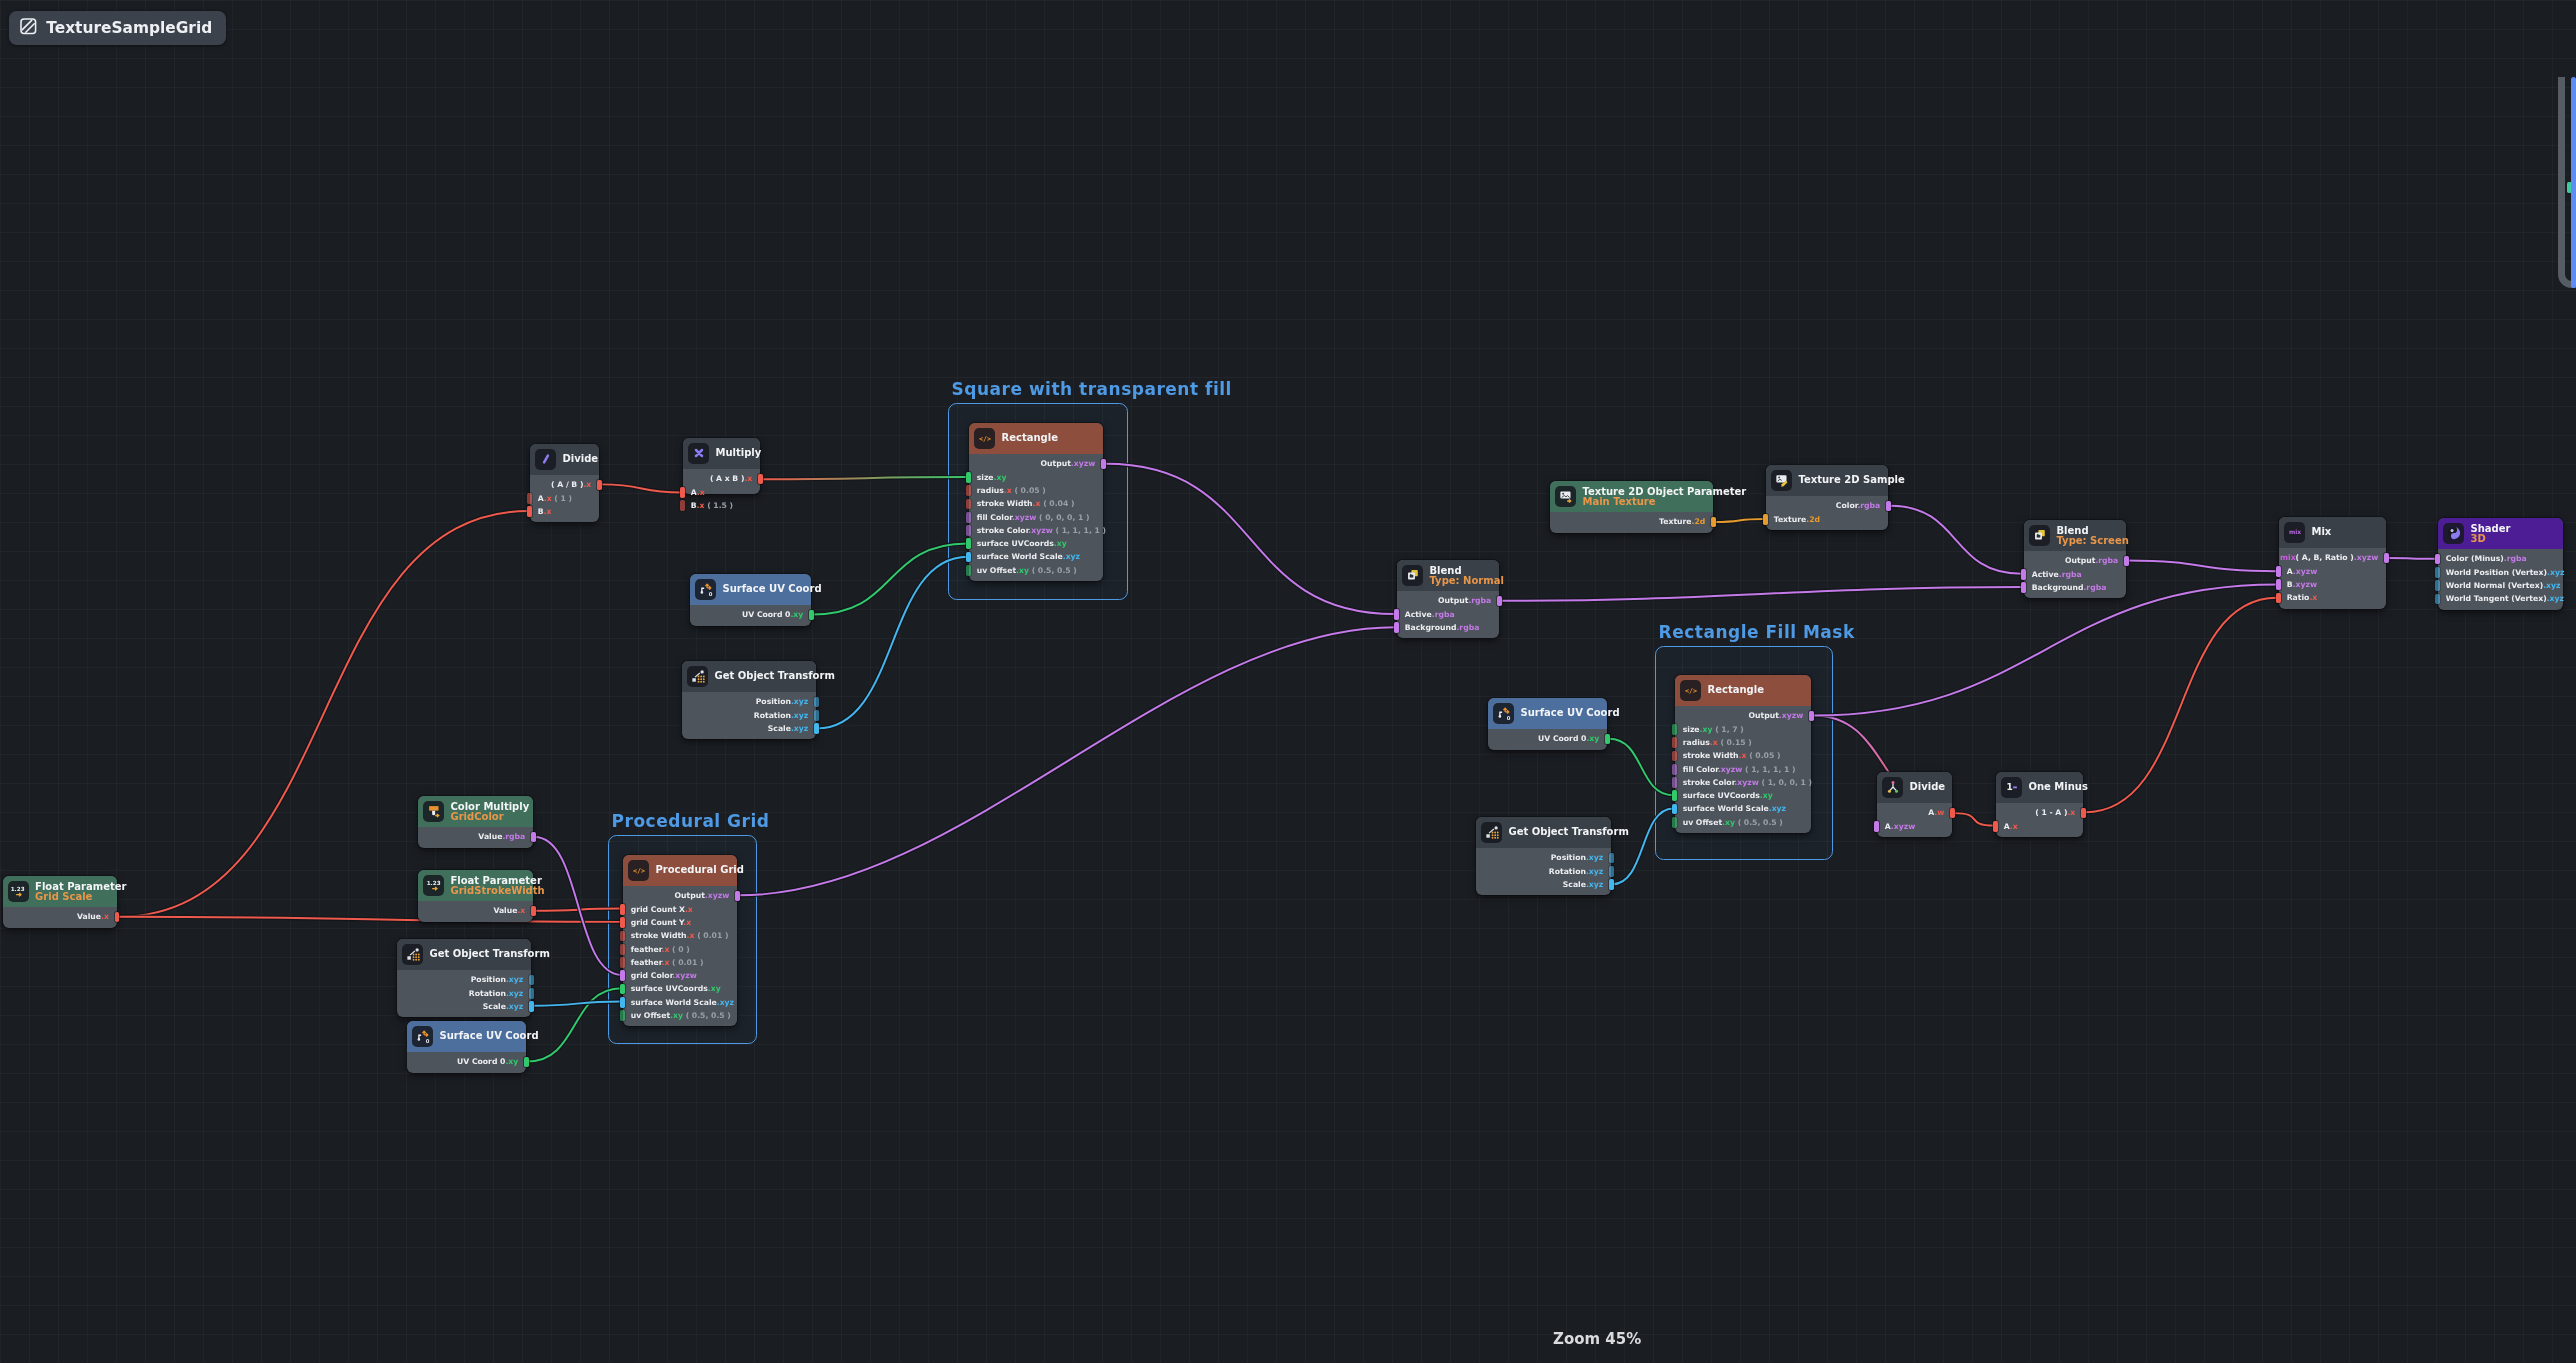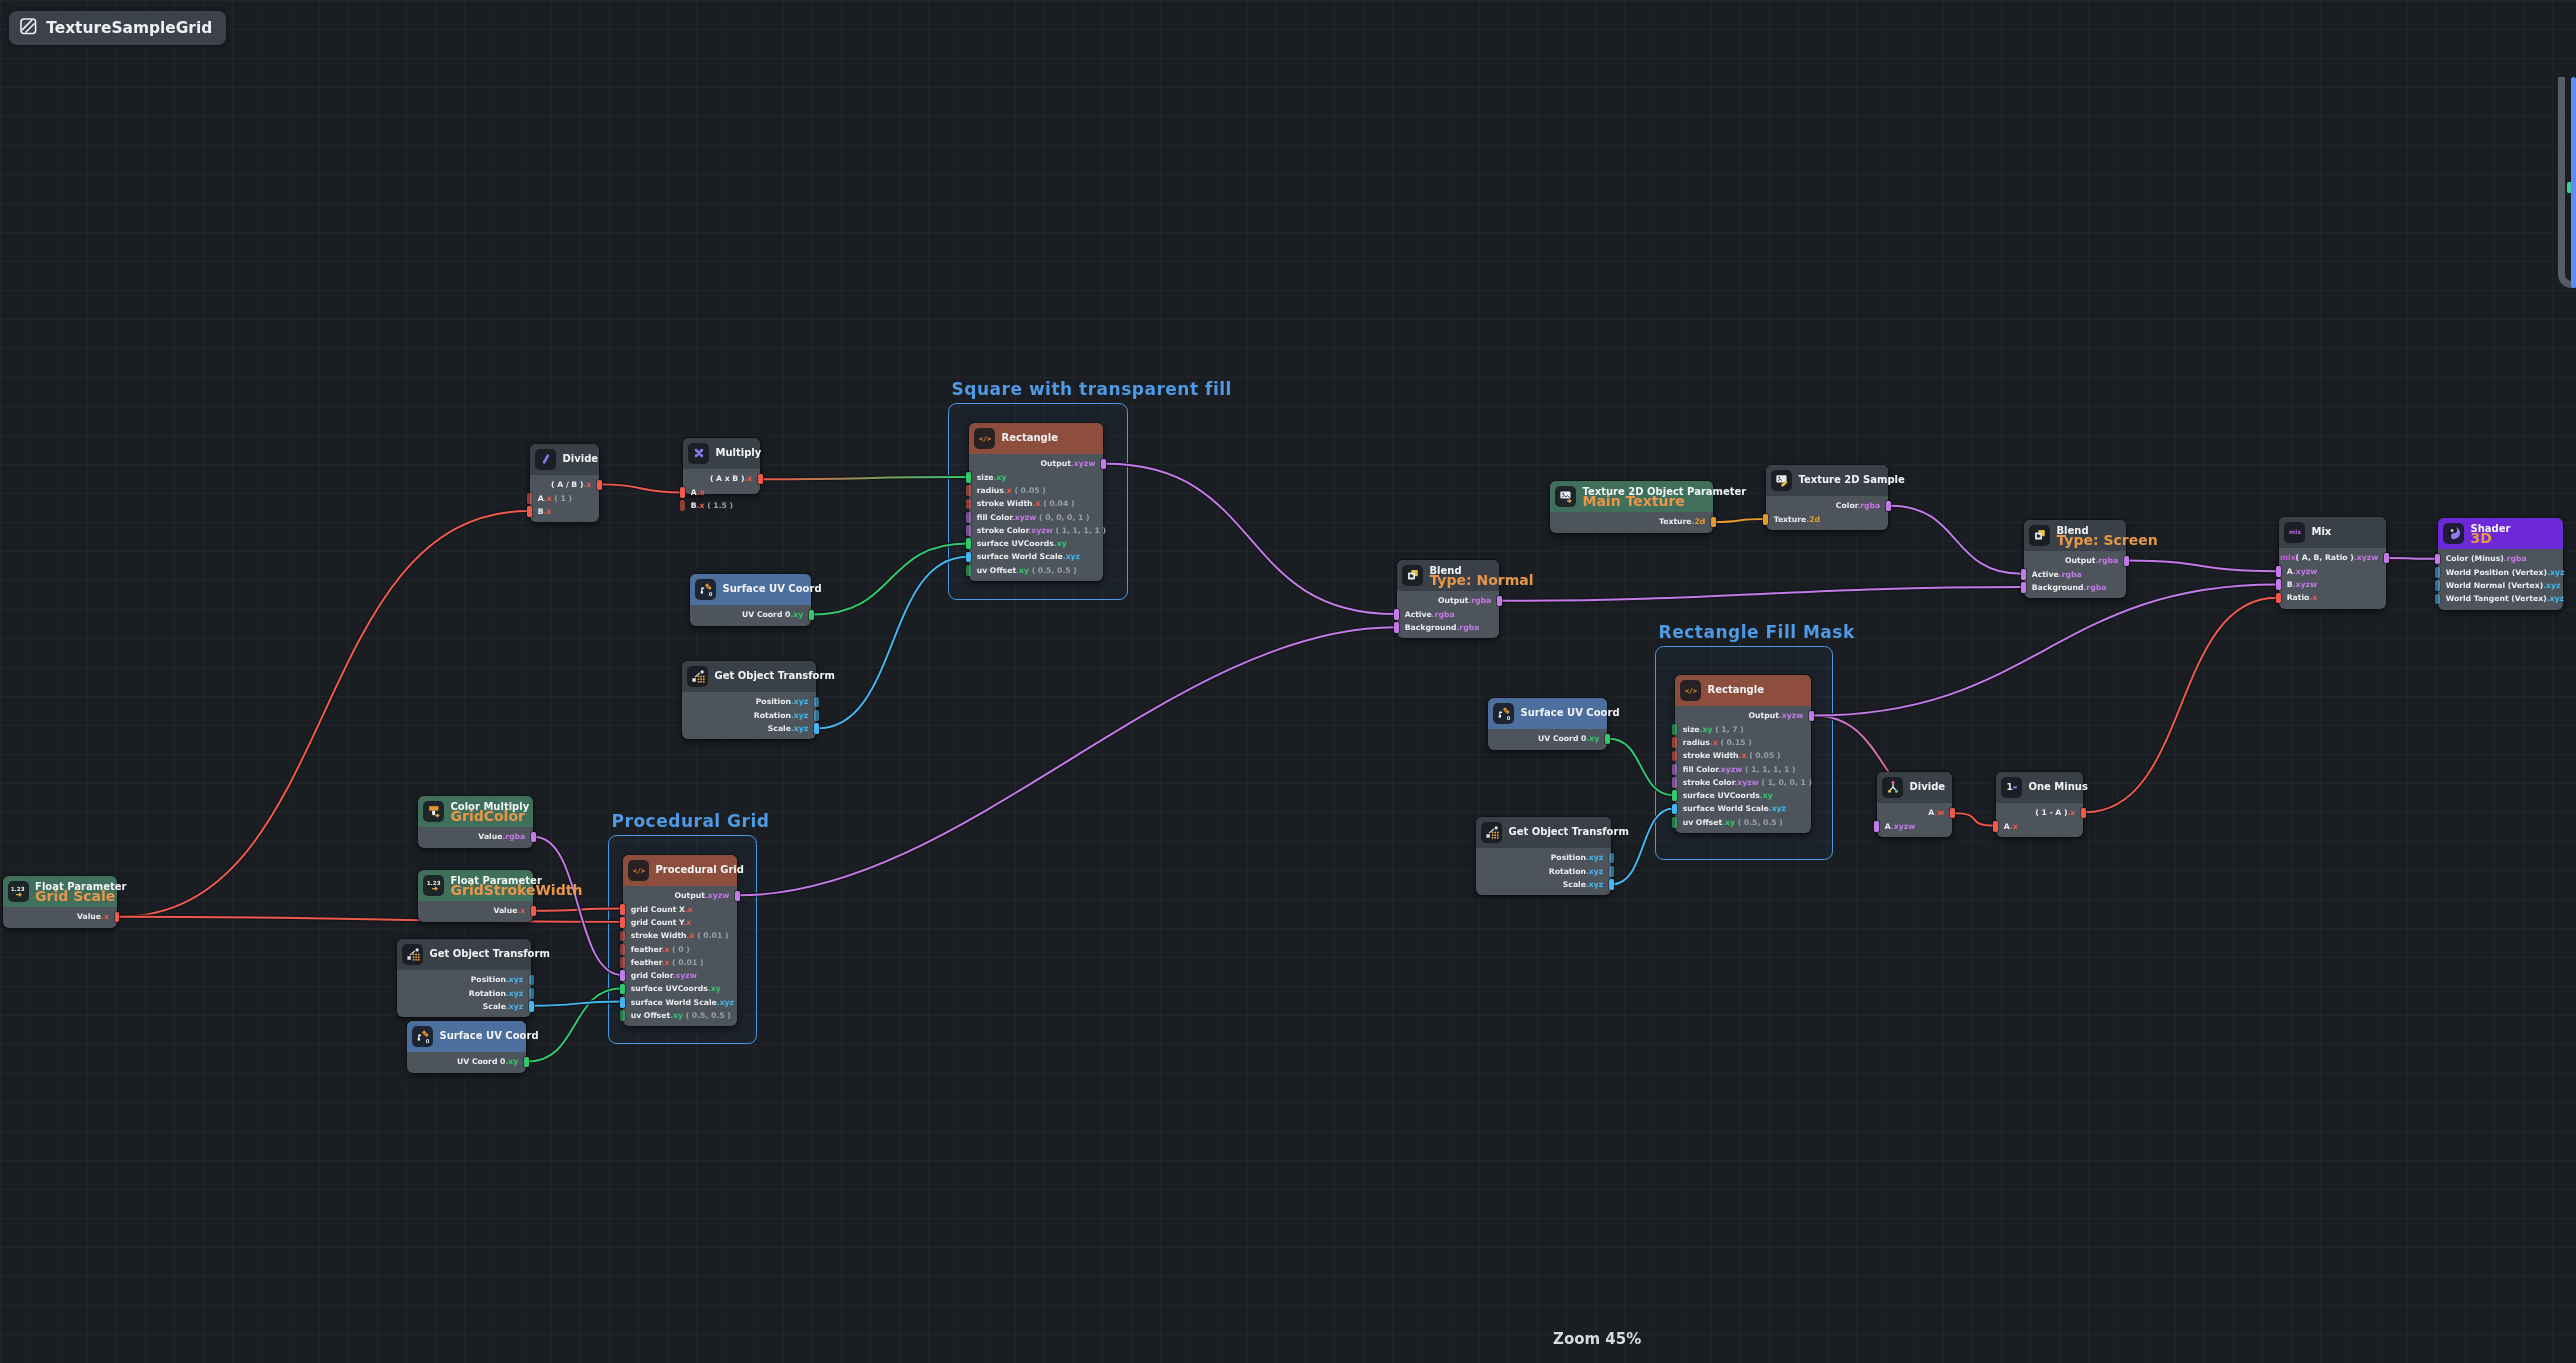--- a/index.html
+++ b/index.html
@@ -26,27 +26,27 @@
   
   #wires{position:absolute;left:0;top:0;z-index:2;}
   
   .node{position:absolute;z-index:3;border-radius:6px;background:#4e545c;
         box-shadow:0 2.6px 7.7px rgba(0,0,0,.5),0 0 0 0.9px rgba(15,17,20,.55);}
   .nhead{height:31px;border-radius:6px 6px 0 0;display:flex;align-items:center;padding:0 5.1px;gap:6px;}
   .nhead.dark{background:#3a4048}
   .nhead.code{background:#8d4e3e}
   .nhead.uv{background:#4d6f9e}
   .nhead.param{background:#40705c}
-  .nhead.shader{background:#6d28d9}
+  .nhead.shader{background:#4c1d95}
   .nicon{width:21.4px;height:21.4px;border-radius:5.1px;background:rgba(22,25,30,.85);
          flex:0 0 21.4px;display:flex;align-items:center;justify-content:center;}
   .nicon svg{width:18px;height:18px;display:block;}
   .ntwrap{display:flex;flex-direction:column;justify-content:center;min-width:0;}
   .ntitle{font-size:10px;font-weight:bold;color:#f2f4f6;line-height:10.3px;white-space:nowrap;}
-  .nsub{font-size:14px;font-weight:bold;color:#e8964a;line-height:9.4px;white-space:nowrap;}
+  .nsub{font-size:10px;font-weight:bold;color:#e8964a;line-height:9.4px;white-space:nowrap;}
   .nbody{position:relative;padding:3.4px 0 4.3px 0;border-radius:0 0 6px 6px;}
   .nrow{position:relative;height:13.3px;line-height:13.3px;font-size:7.7px;font-weight:bold;
         color:#eceef1;white-space:nowrap;overflow:visible;}
   .nrow.out{text-align:right;padding-right:7.7px;}
   .nrow.in{text-align:left;padding-left:7.7px;}
   .dflt{color:#9aa0a8;}
   .pill{position:absolute;top:1.3px;width:4.7px;height:10.7px;border-radius:1.7px;
         box-shadow:0 0 0 0.9px rgba(10,12,15,.45);}
   .pill.o{right:-2.6px}
   .pill.i{left:-2.6px}

